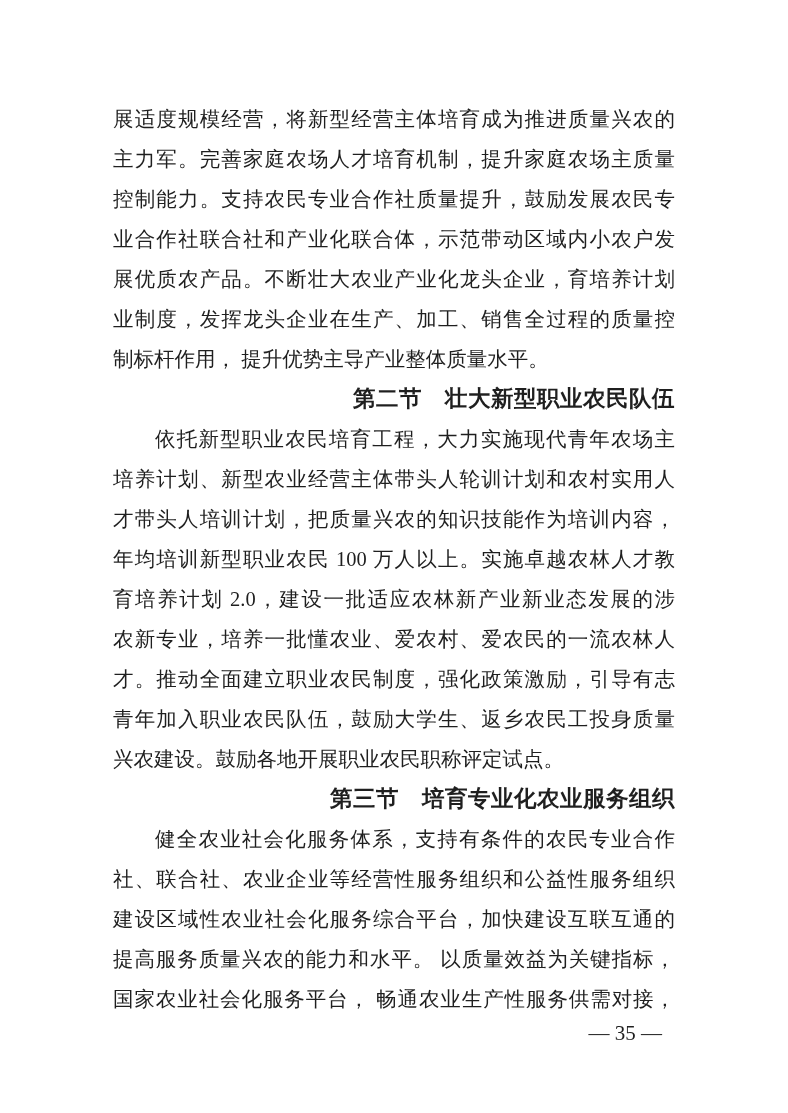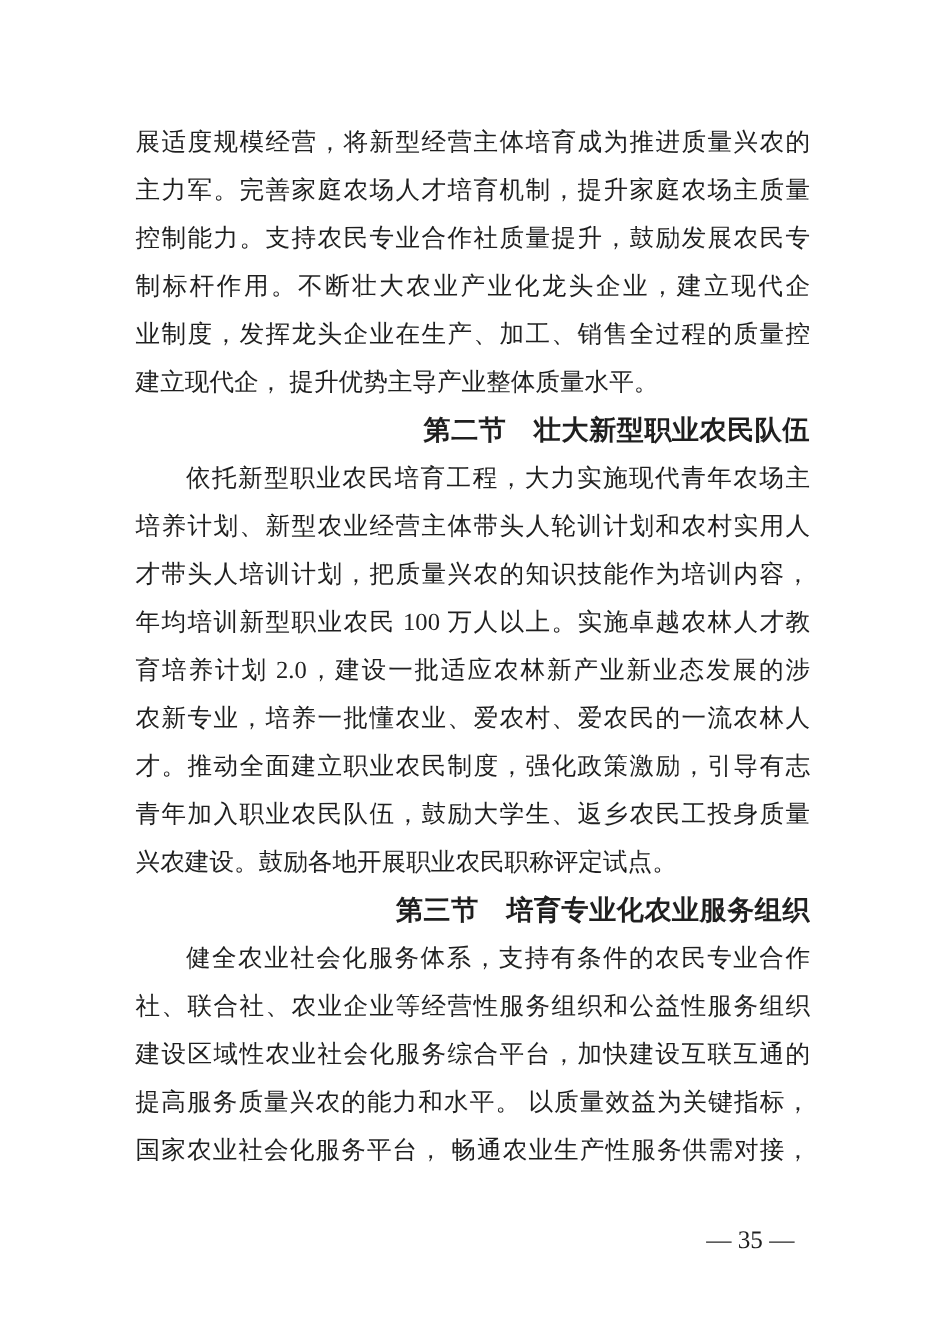--- a/index.html
+++ b/index.html
@@ -57,23 +57,24 @@
   }
 </style>
 </head>
 <body>
 
 <div class="page">
   <div class="textblock">
       <div class="line">展适度规模经营，将新型经营主体培育成为推进质量兴农的</div>
       <div class="line">主力军。完善家庭农场人才培育机制，提升家庭农场主质量</div>
       <div class="line">控制能力。支持农民专业合作社质量提升，鼓励发展农民专</div>
-      <div class="line">制标杆作用。不断壮大农业产业化龙头企业，建立现代企</div>
+      <div class="line">业合作社联合社和产业化联合体，示范带动区域内小农户发</div>
+      <div class="line">展优质农产品。不断壮大农业产业化龙头企业，育培养计划</div>
       <div class="line">业制度，发挥龙头企业在生产、加工、销售全过程的质量控</div>
-      <div class="line flush">建立现代企， 提升优势主导产业整体质量水平。</div>
+      <div class="line flush">制标杆作用， 提升优势主导产业整体质量水平。</div>
       <div class="heading">第二节　壮大新型职业农民队伍</div>
       <div class="line indent">依托新型职业农民培育工程，大力实施现代青年农场主</div>
       <div class="line">培养计划、新型农业经营主体带头人轮训计划和农村实用人</div>
       <div class="line">才带头人培训计划，把质量兴农的知识技能作为培训内容，</div>
       <div class="line">年均培训新型职业农民 100 万人以上。实施卓越农林人才教</div>
       <div class="line">育培养计划 2.0，建设一批适应农林新产业新业态发展的涉</div>
       <div class="line">农新专业，培养一批懂农业、爱农村、爱农民的一流农林人</div>
       <div class="line">才。推动全面建立职业农民制度，强化政策激励，引导有志</div>
       <div class="line">青年加入职业农民队伍，鼓励大学生、返乡农民工投身质量</div>
       <div class="line flush">兴农建设。鼓励各地开展职业农民职称评定试点。</div>

